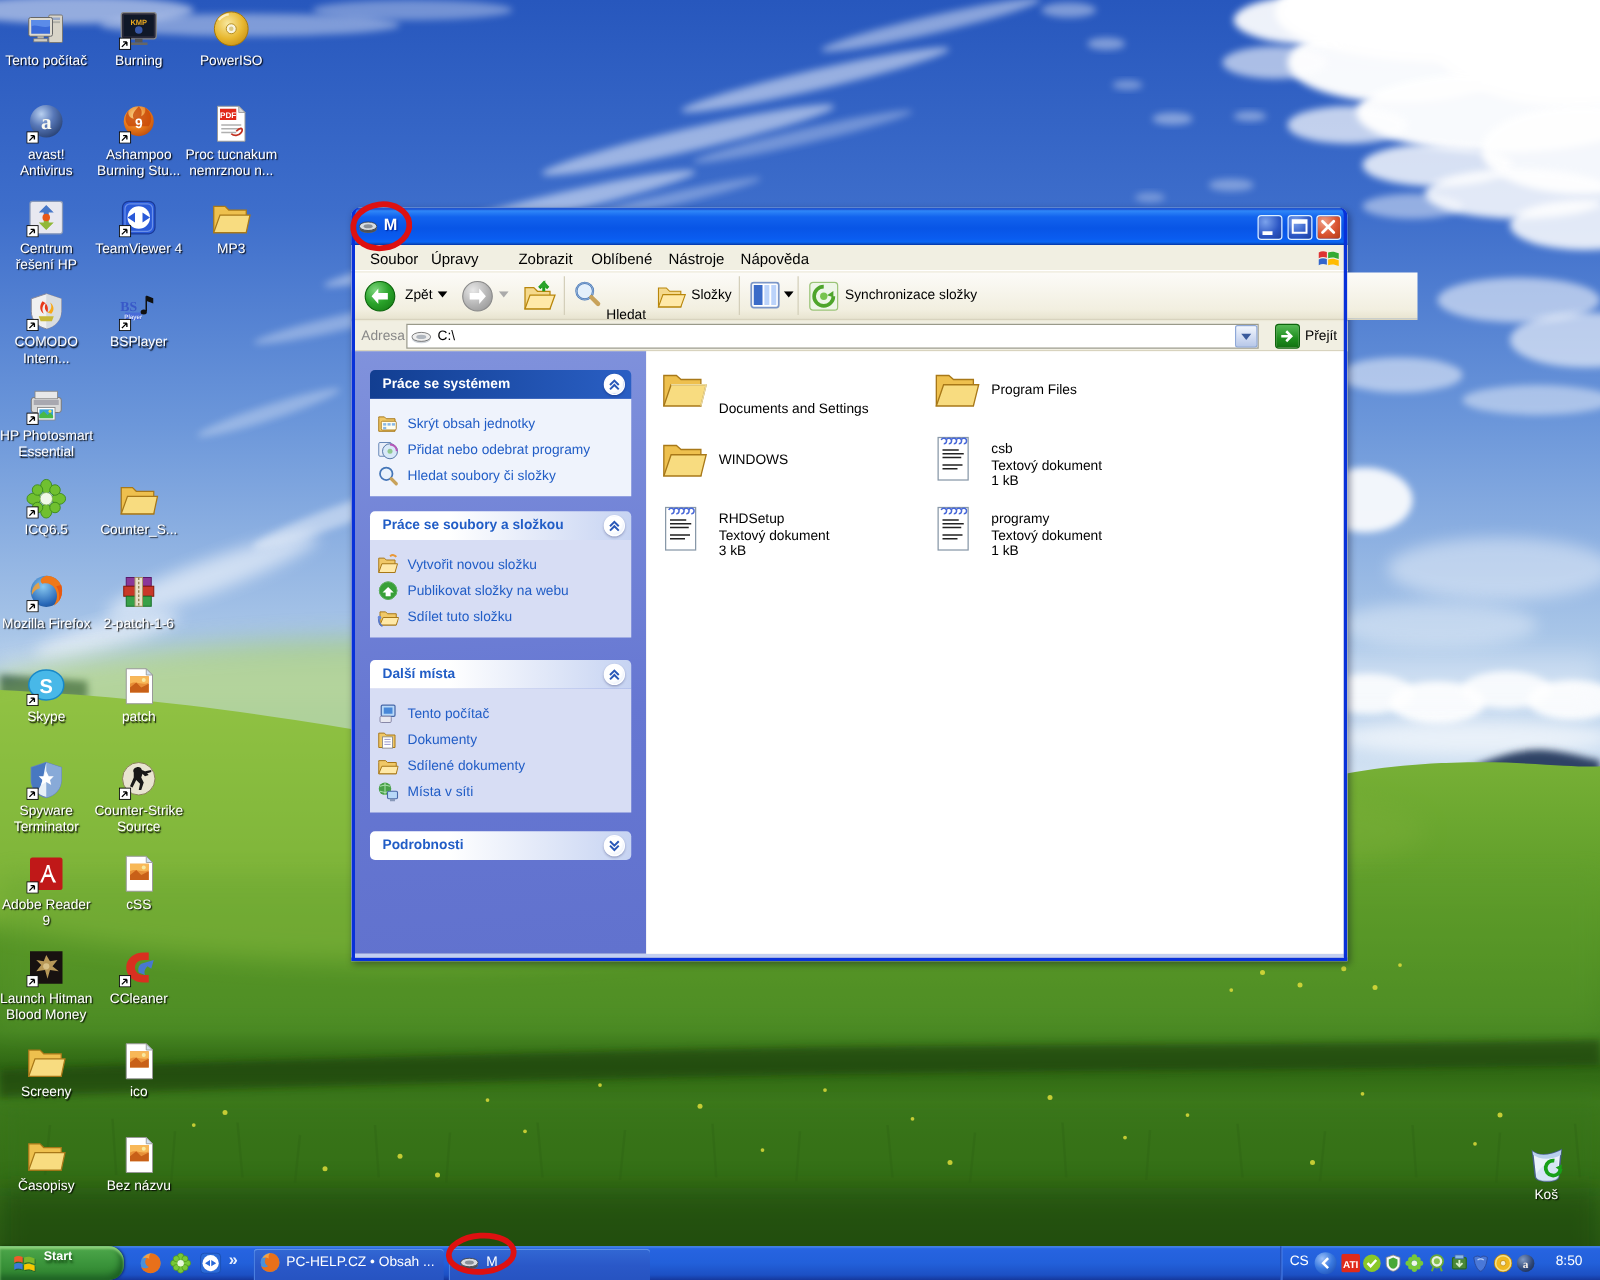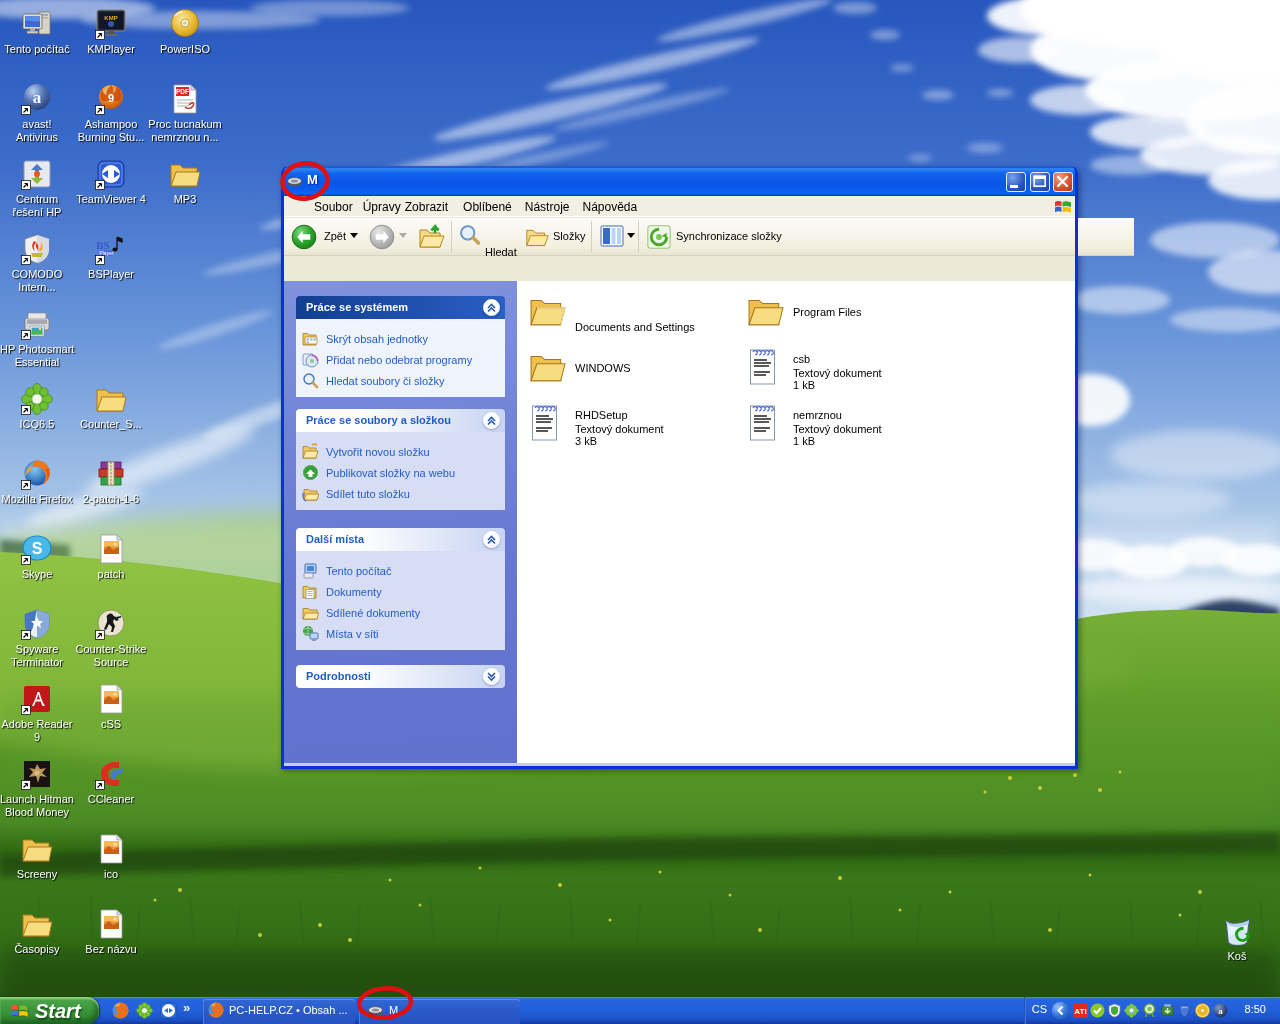--- a/index.html
+++ b/index.html
@@ -26,21 +26,21 @@
 .bhead.white{background:linear-gradient(90deg,#fff 30%,#c6d3f2);color:#215DC6}
 .bbody{padding:9px 0 6px 6px}
 .bb1{background:#eff3fc}
 .bb2{background:#d7ddf4}
 .item{display:flex;align-items:center;height:21px;color:#215DC6}
 .item svg{width:17px;height:17px;margin-right:7px;flex:none}
 .chev{position:absolute;right:5px;top:3px;width:17px;height:17px;border-radius:50%;background:radial-gradient(circle at 35% 30%,#fff 55%,#dde6f8);border:1px solid #fff;box-shadow:0 1px 2px rgba(0,0,60,.3)}
 .tile{position:absolute;font-size:11px}
 #task{position:absolute;left:0;top:997px;width:1280px;height:27px;background:linear-gradient(180deg,#2c71e8 0%,#2663e0 12%,#2260da 50%,#1c50c4 85%,#15389d 100%);box-shadow:inset 0 1px 0 #4a86f0}
 #start{position:absolute;left:0;top:0;width:99px;height:27px;border-radius:0 12px 12px 0;background:linear-gradient(180deg,#6fba5e 0%,#4aa348 12%,#3d973d 45%,#358c35 70%,#2d7d2f 100%);box-shadow:inset 0 2px 2px #8ed47c,inset -3px -3px 5px #1d6023,1px 0 2px rgba(0,0,0,.5)}
-#start .st{position:absolute;left:35px;top:3px;font-size:20px;font-weight:bold;font-style:italic;color:#fff;text-shadow:1px 2px 2px rgba(10,60,10,.8)}
+#start .st{position:absolute;left:35px;top:3px;font-size:10px;font-weight:bold;color:#fff;text-shadow:1px 2px 2px rgba(10,60,10,.8)}
 .tbtn{position:absolute;top:2px;height:34px;border-radius:3px;background:linear-gradient(180deg,#3268d4,#2a58c8 40%,#2450bc);box-shadow:inset 0 1px 0 #5f93ea,inset 1px 0 0 #4a7fe0;color:#fff;font-size:11px}
 #tray{position:absolute;right:0;top:0;height:27px;color:#fff;font-size:11px}
 .ann{position:absolute;pointer-events:none;z-index:40}
 </style></head>
 <body>
 <svg id="wall" width="1280" height="1024" viewBox="0 0 1280 1024">
 <defs>
 <linearGradient id="sky" x1="0" y1="0" x2="0" y2="1">
 <stop offset="0" stop-color="#2757bd"></stop>
         <stop offset=".25" stop-color="#3e6ecb"></stop>
@@ -182,21 +182,21 @@
       <svg viewBox="0 0 32 32">
         <rect x="2" y="2" width="28" height="21" rx="2" fill="#2a2a3a" stroke="#888" stroke-width="1"></rect>
         <rect x="4" y="4" width="24" height="17" fill="#101828"></rect>
         <text x="16" y="12" font-size="6" fill="#e8a820" text-anchor="middle" font-family="Liberation Sans" font-weight="bold">KMP</text>
         <circle cx="16" cy="16" r="3" fill="#3858a8"></circle>
         <rect x="13" y="23" width="6" height="3" fill="#555"></rect>
         <rect x="9" y="26" width="14" height="2" fill="#666"></rect>
         <rect x=".5" y="22.5" width="9" height="9" fill="#fff" stroke="#000" stroke-width=".7"></rect>
         <path d="M2.5 29.5 L6.5 25.5 M6.5 25.5 L6.5 28.5 M6.5 25.5 L3.5 25.5" stroke="#000" stroke-width="1.1" fill="none"></path>
       </svg>
-      <div class="l">KMPlayer</div>
+      <div class="l">Burning</div>
     </div>
 <div class="di" style="left:148px;top:8px">
       <svg viewBox="0 0 32 32">
         <defs>
           <radialGradient id="cdg" cx=".4" cy=".35" r=".8">
             <stop offset="0" stop-color="#f8e8a0"></stop>
             <stop offset=".55" stop-color="#e8b830"></stop>
             <stop offset="1" stop-color="#c08810"></stop>
           </radialGradient>
         </defs>
@@ -511,21 +511,21 @@
           <rect x="3" y="12" width="8" height="3" fill="#fff"></rect>
         </svg></div>
     <div class="wbtn" id="bmax"><svg width="18" height="18" viewBox="0 0 18 18">
           <rect x="3.2" y="3.2" width="11" height="10" fill="none" stroke="#fff" stroke-width="1.6"></rect>
           <rect x="3.2" y="3" width="11" height="3" fill="#fff"></rect>
         </svg></div>
     <div class="wbtn" id="bclose"><svg width="18" height="18" viewBox="0 0 18 18">
           <path d="M4 4 L13 13 M13 4 L4 13" stroke="#fff" stroke-width="2.2" stroke-linecap="round"></path>
         </svg></div>
   </div>
-  <div id="menu"><span style="margin-left:33px">Soubor</span><span style="margin-left:10px">Úpravy</span><span style="margin-left:4px">Zobrazit</span><span style="margin-left:15px">Oblíbené</span><span style="margin-left:13px">Nástroje</span><span style="margin-left:13px">Nápověda</span>
+  <div id="menu"><span style="margin-left:15px">Soubor</span><span style="margin-left:10px">Úpravy</span><span style="margin-left:32px">Zobrazit</span><span style="margin-left:15px">Oblíbené</span><span style="margin-left:13px">Nástroje</span><span style="margin-left:13px">Nápověda</span>
     <svg style="position:absolute;right:4px;top:1px" width="22" height="19" viewBox="0 0 22 19">
         <path d="M3 5 C5 3.8 7 3.6 9.5 4.6 L9.5 9.2 C7 8.2 5 8.4 3 9.6 Z" fill="#d33"></path>
         <path d="M10.5 5 C13 4 15.5 4 19 5.6 L19 10.2 C15.5 8.6 13 8.6 10.5 9.6 Z" fill="#3a3"></path>
         <path d="M3 10.6 C5 9.4 7 9.2 9.5 10.2 L9.5 14.8 C7 13.8 5 14 3 15.2 Z" fill="#36c"></path>
         <path d="M10.5 10.6 C13 9.6 15.5 9.6 19 11.2 L19 15.8 C15.5 14.2 13 14.2 10.5 15.2 Z" fill="#fb0"></path>
       </svg>
   </div>
   <div id="toolbar">
     <svg style="position:absolute;left:10px;top:6px" width="26" height="26" viewBox="0 0 29 29">
         <defs>
@@ -585,20 +585,38 @@
         <path d="M0 0 L8 0 L4 5 Z" fill="#000"></path>
       </svg>
     <div style="position:absolute;left:357px;top:3px;width:1px;height:31px;background:#d4cfba"></div>
     <svg style="position:absolute;left:366px;top:7px" width="24" height="24" viewBox="0 0 28 28">
         <rect x="1" y="1" width="26" height="26" rx="3" fill="#eef6e8" stroke="#9bc478" stroke-width="1.2"></rect>
         <path d="M14 5 a9 9 0 1 0 9 9" fill="none" stroke="#4ea52c" stroke-width="3.4"></path>
         <path d="M23 9 L23 15 L17 13 Z" fill="#4ea52c"></path>
         <circle cx="14" cy="14" r="3.4" fill="#77c44e"></circle>
       </svg>
     <span style="position:absolute;left:395px;top:12px;font-size:11px">Synchronizace složky</span>
+  </div>
+  <div id="addr">
+    <span style="position:absolute;left:8px;top:6px;color:#888">Adresa</span>
+    <div style="position:absolute;left:44px;top:2px;width:682px;height:20px;background:#fff;border:1px solid #9a9a8a">
+      <svg style="position:absolute;left:3px;top:4px" width="16" height="12" viewBox="0 0 16 12">
+          <ellipse cx="8" cy="7" rx="7.5" ry="3.6" fill="#cfd4da"></ellipse>
+          <ellipse cx="8" cy="5.5" rx="7.5" ry="3.6" fill="#efefef" stroke="#555" stroke-width=".6"></ellipse>
+          <ellipse cx="8" cy="5.5" rx="4" ry="1.7" fill="#b0b6be"></ellipse>
+        </svg>
+      <span style="position:absolute;left:24px;top:3px;color:#000">C:\</span>
+      <div style="position:absolute;right:0;top:0;width:18px;height:18px;background:linear-gradient(180deg,#f2f6fd,#cfdaf2 60%,#b8c8e8);border:1px solid #8ea8d8;border-radius:2px"><svg width="16" height="16" viewBox="0 0 16 16">
+            <path d="M4 6 L12 6 L8 11 Z" fill="#3a5a9c"></path>
+          </svg></div>
+    </div>
+    <div style="position:absolute;left:739px;top:2px;width:20px;height:20px;border-radius:3px;background:linear-gradient(180deg,#55b855,#1e8e1e 60%,#117211);border:1px solid #0d650d"><svg width="18" height="18" viewBox="0 0 18 18">
+          <path d="M4 9 L11 9 M8 5 L12 9 L8 13" stroke="#fff" stroke-width="2" fill="none"></path>
+        </svg></div>
+    <span style="position:absolute;left:763px;top:6px;color:#000">Přejít</span>
   </div>
   <div id="pane">
     <div class="box" style="top:15px">
       <div class="bhead blue">Práce se systémem<div class="chev"><svg width="15" height="15" viewBox="0 0 15 15">
               <path d="M4 8 L7.5 4.5 L11 8 M4 11.5 L7.5 8 L11 11.5" stroke="#2a58b8" stroke-width="1.6" fill="none"></path>
             </svg></div></div>
       <div class="bbody bb1">
         <div class="item">
             <svg viewBox="0 0 17 17">
               <path d="M1 5 L1 15 L14 15 L14 5 L7 5 L5.5 3.5 L1 3.5 Z" fill="#f0c868" stroke="#a87818" stroke-width=".8"></path>
@@ -759,21 +777,21 @@
             <path d="M4 6 a2.2 2.2 0 1 1 2 3"></path>
             <path d="M8 6 a2.2 2.2 0 1 1 2 3"></path>
             <path d="M12 6 a2.2 2.2 0 1 1 2 3"></path>
             <path d="M16 6 a2.2 2.2 0 1 1 2 3"></path>
             <path d="M20 6 a2.2 2.2 0 1 1 2 3"></path>
           </g>
           <g stroke="#222" stroke-width="1.3">
             <path d="M5 14 h13 M5 17 h17 M5 20 h15 M5 26 h16 M5 29 h12"></path>
           </g>
         </svg></div>
-    <div class="tile nm" style="left:276px;top:128px">nemrznou</div>
+    <div class="tile nm" style="left:276px;top:128px">programy</div>
     <div class="tile sub" style="left:276px;top:142px">Textový dokument<br>1 kB</div>
   </div>
   <div id="winbr"></div>
 </div>
 <div id="task">
   <div id="start">
     <svg style="position:absolute;left:9px;top:4px" width="21" height="19" viewBox="0 0 22 19">
         <defs>
           <filter id="wf" x="-30%" y="-30%" width="160%" height="160%">
             <feDropShadow dx="0.6" dy="0.8" stdDeviation="0.6" flood-color="#1a4a1a" flood-opacity=".8"></feDropShadow>

